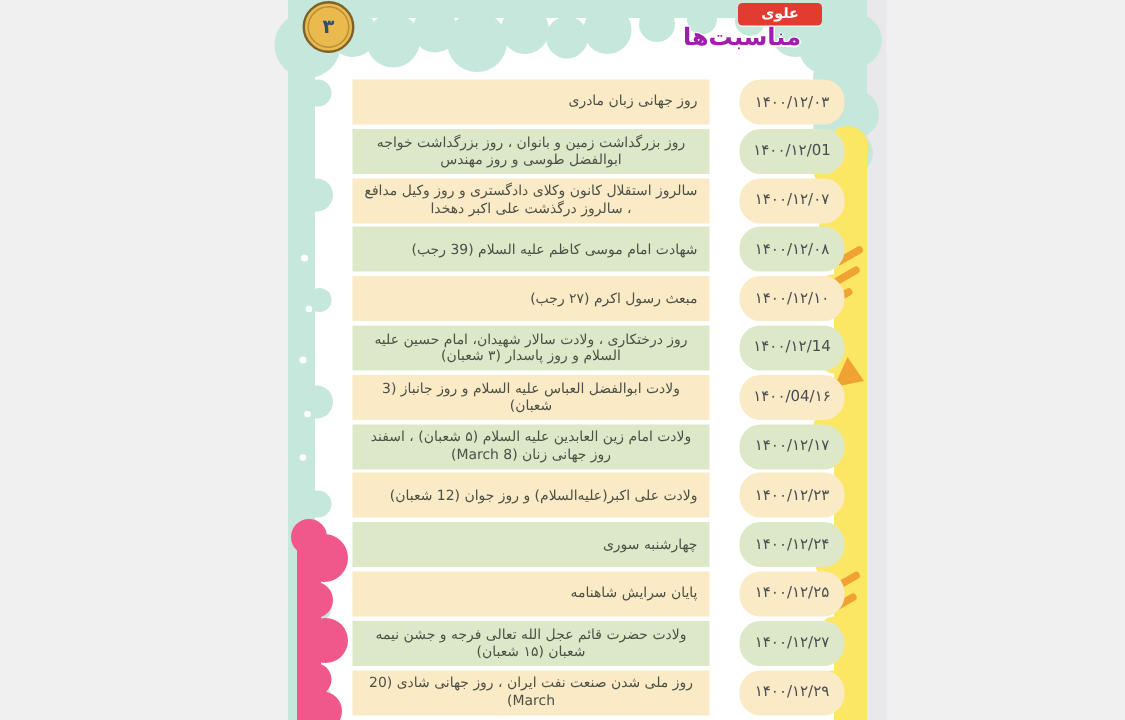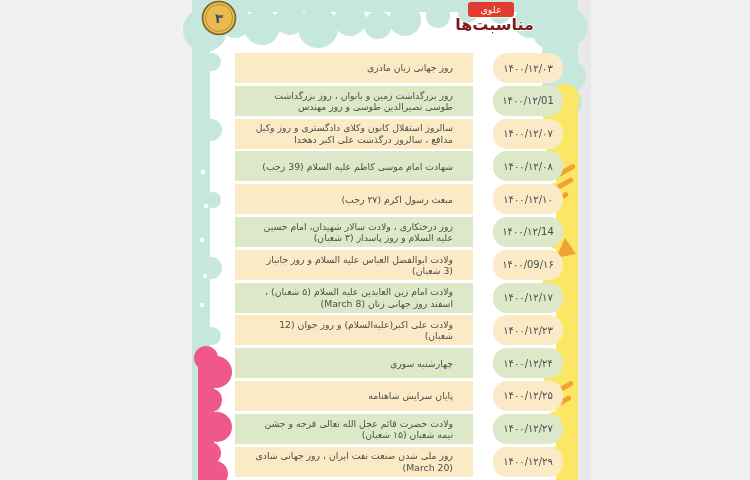--- a/index.html
+++ b/index.html
@@ -12,48 +12,48 @@
   svg.deco{position:absolute;left:0;top:0;width:750px;height:480px;}
 
   
   .coin-num{
     position:absolute;left:203px;top:3px;width:32px;height:30px;
     display:flex;align-items:center;justify-content:center;
     font-size:13px;font-weight:bold;color:#33506b;z-index:5;
   }
   
   .badge{
-    position:absolute;left:468px;top:2px;width:46px;height:15px;
+    position:absolute;left:492px;top:2px;width:56px;height:15px;
     background:#e23c30;border-radius:3px;z-index:5;
     display:flex;align-items:center;justify-content:center;
-    color:#fff;font-weight:normal;font-size:9.5px;
+    color:#fff;font-weight:bold;font-size:9.5px;
     box-shadow:0 1px 0 rgba(255,255,255,.6);
   }
   
   .title{
     position:absolute;left:408px;top:15px;width:126px;z-index:5;
     text-align:right;direction:rtl;
-    font-size:16px;font-weight:bold;color:#7f1d1d;letter-spacing:0;
+    font-size:16px;font-weight:bold;color:#a21caf;letter-spacing:0;
     text-shadow:0 1px 0 #fff,0 -1px 0 #fff,1px 0 0 #fff,-1px 0 0 #fff;
   }
 
   
   .events{
     position:absolute;left:235px;top:53px;width:328px;z-index:4;
     display:flex;flex-direction:column;row-gap:2.8px;direction:rtl;
   }
   .row{display:flex;flex-direction:row;column-gap:20px;height:30px;}
   .cell{display:flex;align-items:center;}
   .cell-date{
     width:70px;justify-content:center;
     font-size:10px;color:#474d52;border-radius:14px;
   }
   .cell-title{
     flex:1;justify-content:flex-start;
-    padding:0 20px;font-size:9.3px;color:#4b5046;line-height:1.2;
+    padding:0 8px;font-size:9.3px;color:#4b5046;line-height:1.2;text-align:center;
   }
   .row:nth-child(odd)  .cell{background:#fbeac6;}
   .row:nth-child(even) .cell{background:#dde8c9;}
 </style>
 </head>
 <body>
 
 <div id="stage">
 
   <svg class="deco" viewBox="0 0 750 480" aria-hidden="true">
@@ -151,40 +151,40 @@
 
   <div class="title">مناسبت‌ها</div>
 
   <div class="events">
     <div class="row">
       <div class="cell cell-date">۱۴۰۰/۱۲/۰۳</div>
       <div class="cell cell-title">روز جهانی زبان مادری</div>
     </div>
     <div class="row">
       <div class="cell cell-date">۱۴۰۰/۱۲/01</div>
-      <div class="cell cell-title">روز بزرگداشت زمین و بانوان ، روز بزرگداشت طوسی نصیرالدین طوسی و روز مهندس</div>
+      <div class="cell cell-title">روز بزرگداشت زمین و بانوان ، روز بزرگداشت خواجه ابوالفضل طوسی و روز مهندس</div>
     </div>
     <div class="row">
       <div class="cell cell-date">۱۴۰۰/۱۲/۰۷</div>
       <div class="cell cell-title">سالروز استقلال کانون وکلای دادگستری و روز وکیل مدافع ، سالروز درگذشت علی اکبر دهخدا</div>
     </div>
     <div class="row">
       <div class="cell cell-date">۱۴۰۰/۱۲/۰۸</div>
       <div class="cell cell-title">شهادت امام موسی کاظم علیه السلام (39 رجب)</div>
     </div>
     <div class="row">
       <div class="cell cell-date">۱۴۰۰/۱۲/۱۰</div>
       <div class="cell cell-title">مبعث رسول اکرم (۲۷ رجب)</div>
     </div>
     <div class="row">
       <div class="cell cell-date">۱۴۰۰/۱۲/14</div>
       <div class="cell cell-title">روز درختکاری ، ولادت سالار شهیدان، امام حسین علیه السلام و روز پاسدار (۳ شعبان)</div>
     </div>
     <div class="row">
-      <div class="cell cell-date">۱۴۰۰/09/۱۶</div>
+      <div class="cell cell-date">۱۴۰۰/04/۱۶</div>
       <div class="cell cell-title">ولادت ابوالفضل العباس علیه السلام و روز جانباز (3 شعبان)</div>
     </div>
     <div class="row">
       <div class="cell cell-date">۱۴۰۰/۱۲/۱۷</div>
       <div class="cell cell-title">ولادت امام زین العابدین علیه السلام (۵ شعبان) ، اسفند روز جهانی زنان (8 March)</div>
     </div>
     <div class="row">
       <div class="cell cell-date">۱۴۰۰/۱۲/۲۳</div>
       <div class="cell cell-title">ولادت علی اکبر(علیه‌السلام) و روز جوان (12 شعبان)</div>
     </div>

